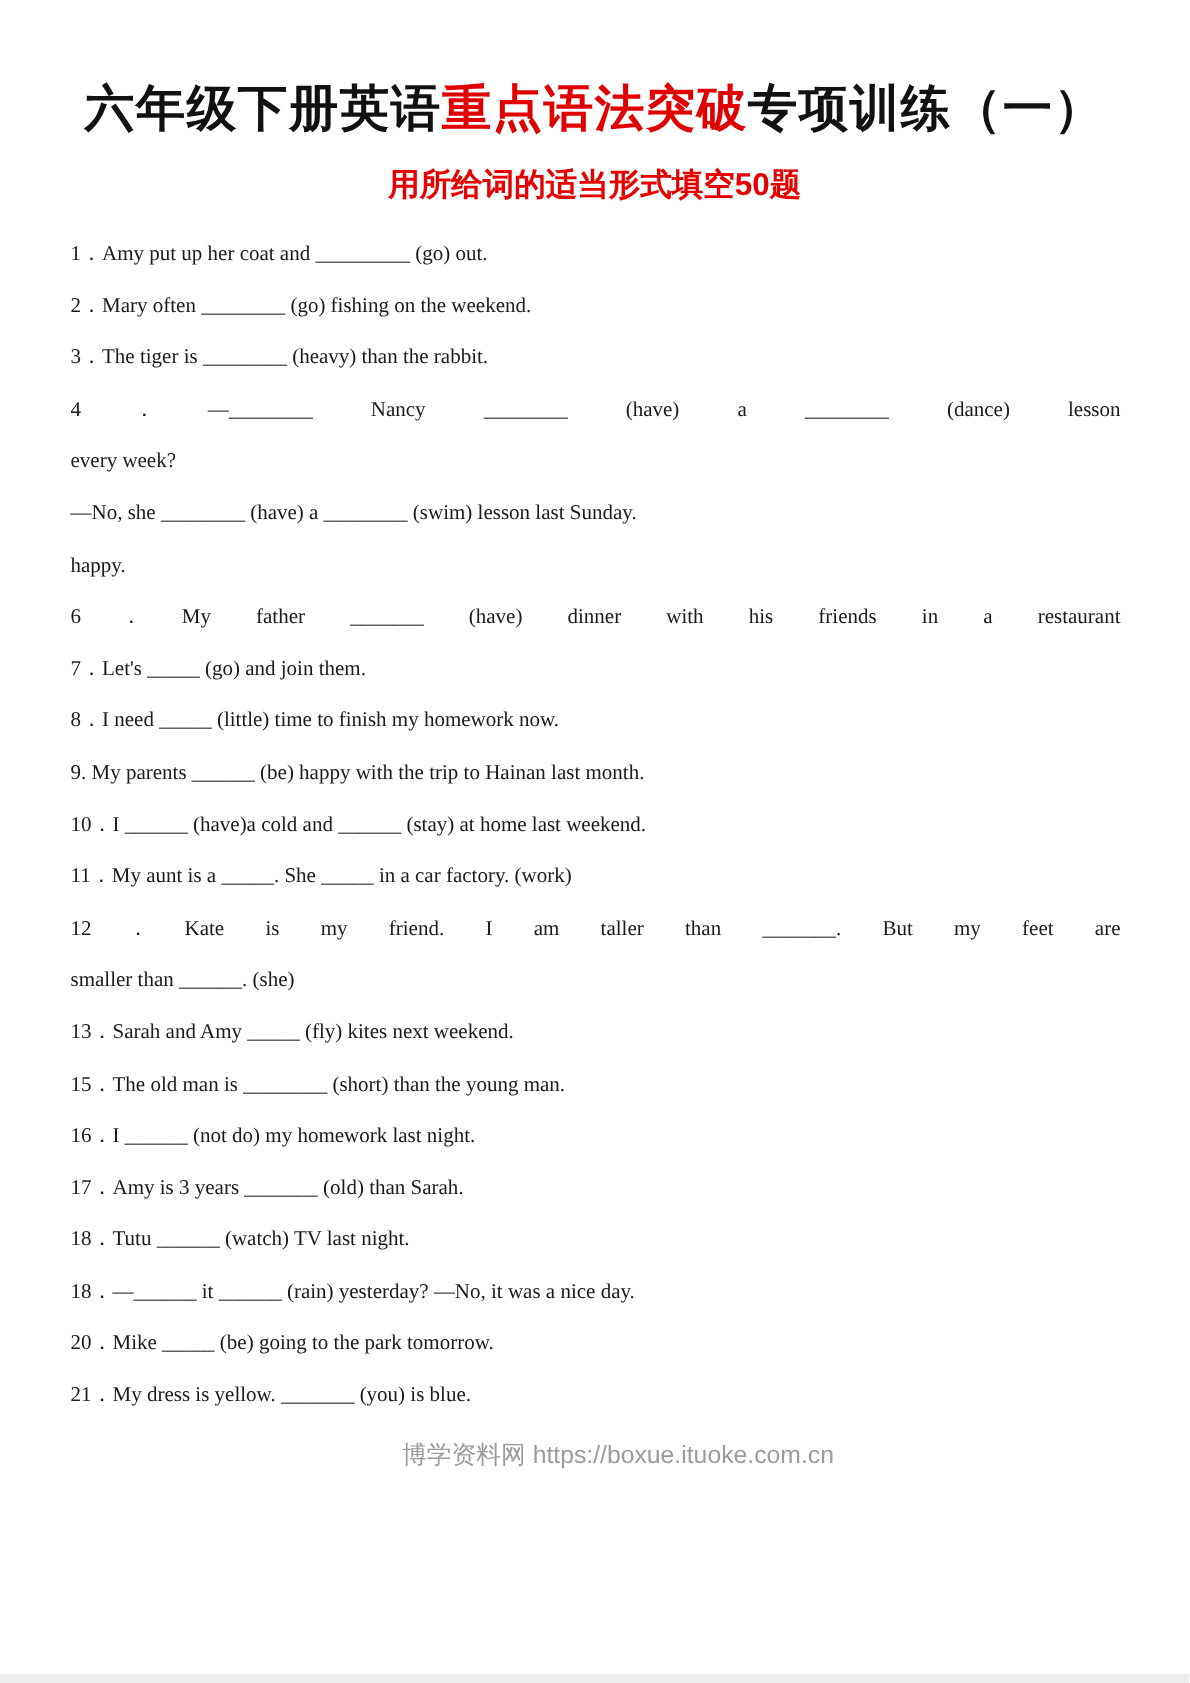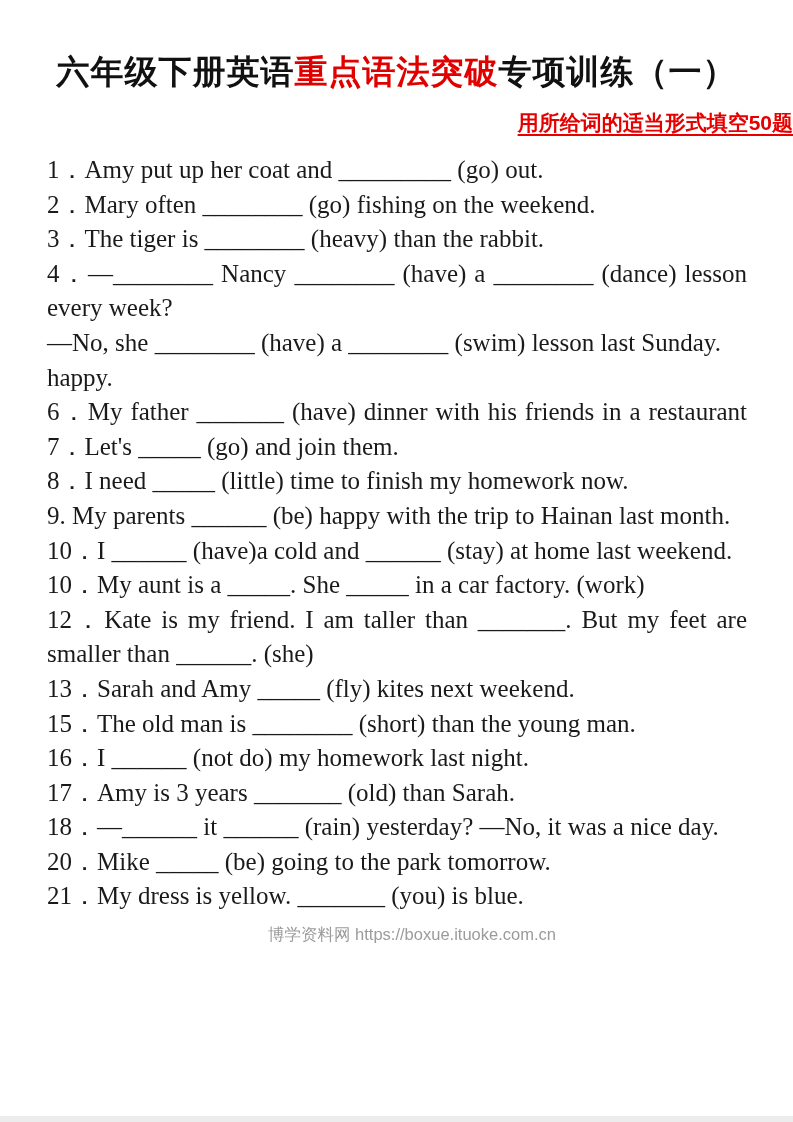--- a/index.html
+++ b/index.html
@@ -19,34 +19,33 @@
     font-family:Liberation Sans, sans-serif;
     font-weight:bold;
     font-size:33px;
     letter-spacing:1px;
     color:#111111;
     white-space:nowrap;
   }
   .title .red{color:#e00000;}
   .subtitle{
     margin-top:14px;
-    text-align:right;
+    text-align:center;
     font-family:"Liberation Sans","DejaVu Sans",sans-serif;
     font-weight:600;
     font-size:21px;
     color:#e60000;
-    text-decoration:underline;
     text-underline-offset:4px;
   }
   .questions{
     margin:16px 46px 0 47px;
     width:700px;
   }
   .line{
-    font-size:25px;
+    font-size:14px;
     line-height:34.6px;
     white-space:nowrap;
     color:#1a1a1a;
   }
   .line.just{
     white-space:normal;
     text-align:justify;
     text-align-last:justify;
   }
   .footer{
@@ -78,27 +77,28 @@
       <div class="line">3．The tiger is ________ (heavy) than the rabbit.</div>
       <div class="line just">4．—________ Nancy ________ (have) a ________ (dance) lesson</div>
       <div class="line">every week?</div>
       <div class="line">—No, she ________ (have) a ________ (swim) lesson last Sunday.</div>
       <div class="line">happy.</div>
       <div class="line just">6．My father _______ (have) dinner with his friends in a restaurant</div>
       <div class="line">7．Let's _____ (go) and join them.</div>
       <div class="line">8．I need _____ (little) time to finish my homework now.</div>
       <div class="line">9. My parents ______ (be) happy with the trip to Hainan last month.</div>
       <div class="line">10．I ______ (have)a cold and ______ (stay) at home last weekend.</div>
-      <div class="line">10．My aunt is a _____. She _____ in a car factory. (work)</div>
+      <div class="line">11．My aunt is a _____. She _____ in a car factory. (work)</div>
       <div class="line just">12．Kate is my friend. I am taller than _______. But my feet are</div>
       <div class="line">smaller than ______. (she)</div>
       <div class="line">13．Sarah and Amy _____ (fly) kites next weekend.</div>
       <div class="line">15．The old man is ________ (short) than the young man.</div>
       <div class="line">16．I ______ (not do) my homework last night.</div>
       <div class="line">17．Amy is 3 years _______ (old) than Sarah.</div>
+      <div class="line">18．Tutu ______ (watch) TV last night.</div>
       <div class="line">18．—______ it ______ (rain) yesterday? —No, it was a nice day.</div>
       <div class="line">20．Mike _____ (be) going to the park tomorrow.</div>
       <div class="line">21．My dress is yellow. _______ (you) is blue.</div>
     </div>
 
   <div class="footer">博学资料网 https://boxue.ituoke.com.cn</div>
 
   <div class="bottom-edge"></div>
 </div>
 

